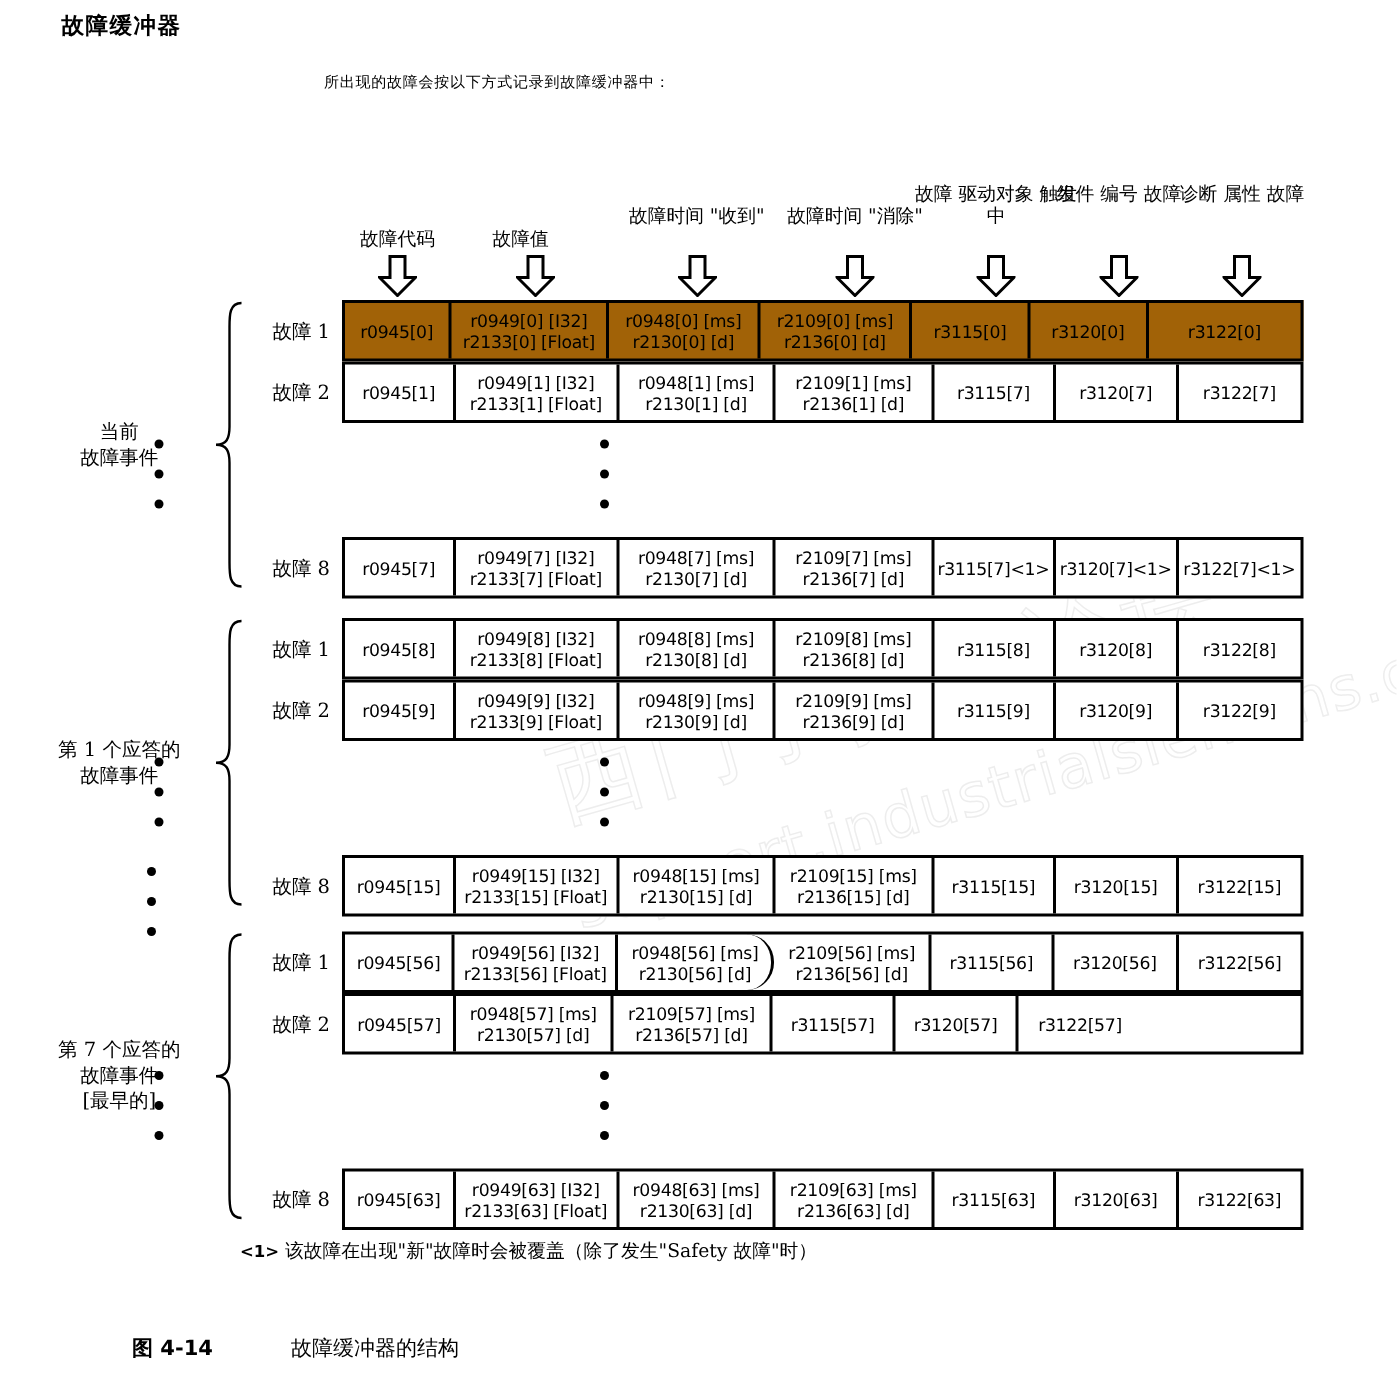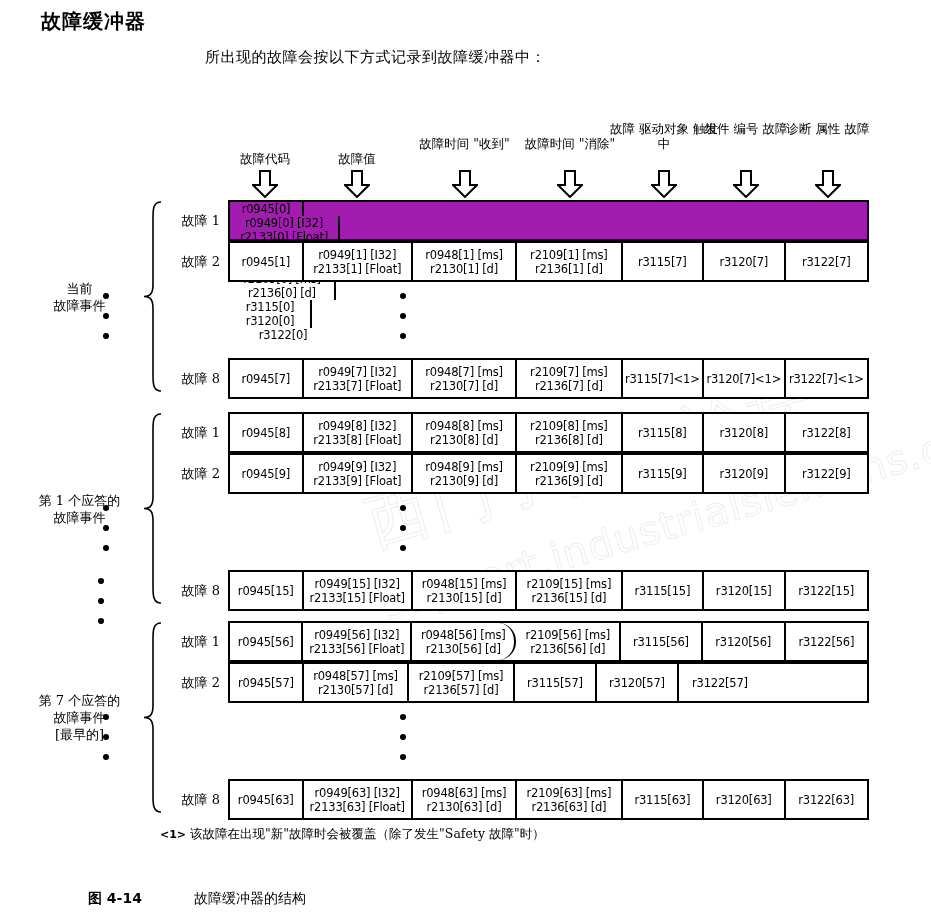--- a/index.html
+++ b/index.html
@@ -31,26 +31,26 @@
     color:transparent;
   }
   .wm1{left:0;top:30px;font-size:62px;transform:rotate(-16deg);letter-spacing:4px;}
   .wm2{left:10px;top:96px;font-size:40px;transform:rotate(-16deg);letter-spacing:1px;
        font-family:"DejaVu Sans","Liberation Sans",sans-serif;}
 
   
   .doc-title{
     position:absolute;left:41px;top:8px;
     font-family:Liberation Sans, sans-serif;
-    font-weight:bold;font-size:20px;letter-spacing:1px;
+    font-weight:bold;font-size:15px;letter-spacing:1px;
   }
   .intro{
-    position:absolute;left:205px;top:48px;
+    position:absolute;left:216px;top:48px;
     font-family:Liberation Mono, monospace;
-    font-size:15px;letter-spacing:.5px;
+    font-size:10px;letter-spacing:.5px;
   }
 
   
   .col-head{
     position:absolute;
     text-align:center;
     font-family:"DejaVu Serif","Liberation Serif",serif;
     font-size:12.5px;
     line-height:15px;
     z-index:2;
@@ -152,21 +152,21 @@
   </div>
 
   <div class="doc-title">故障缓冲器</div>
   <div class="intro">所出现的故障会按以下方式记录到故障缓冲器中：</div>
 
   <div id="headers">
       <div class="col-head" style="left: 205px; width: 120px; top: 151px;">故障代码</div>
       <div class="arrow" style="left: 252px; top: 170px;"><svg width="26" height="28" viewBox="0 0 26 28">
           <path d="M8 1 H18 V15 H25 L13 27 L1 15 H8 Z" fill="#ffffff" stroke="#000000" stroke-width="2" stroke-linejoin="miter"></path>
         </svg></div>
-      <div class="col-head" style="left: 297px; width: 120px; top: 151px;">故障值</div>
+      <div class="col-head" style="left: 287px; width: 120px; top: 151px;">故障值</div>
       <div class="arrow" style="left: 344px; top: 170px;"><svg width="26" height="28" viewBox="0 0 26 28">
           <path d="M8 1 H18 V15 H25 L13 27 L1 15 H8 Z" fill="#ffffff" stroke="#000000" stroke-width="2" stroke-linejoin="miter"></path>
         </svg></div>
       <div class="col-head" style="left: 404.5px; width: 120px; top: 136px;">故障时间
 "收到"</div>
       <div class="arrow" style="left: 451.5px; top: 170px;"><svg width="26" height="28" viewBox="0 0 26 28">
           <path d="M8 1 H18 V15 H25 L13 27 L1 15 H8 Z" fill="#ffffff" stroke="#000000" stroke-width="2" stroke-linejoin="miter"></path>
         </svg></div>
       <div class="col-head" style="left: 510px; width: 120px; top: 136px;">故障时间
 "消除"</div>
@@ -188,21 +188,21 @@
       <div class="col-head" style="left: 768px; width: 120px; top: 121px;">诊断
 属性
 故障</div>
       <div class="arrow" style="left: 815px; top: 170px;"><svg width="26" height="28" viewBox="0 0 26 28">
           <path d="M8 1 H18 V15 H25 L13 27 L1 15 H8 Z" fill="#ffffff" stroke="#000000" stroke-width="2" stroke-linejoin="miter"></path>
         </svg></div>
     </div>
 
   <div id="blocks">
       <div class="row-label" style="left: 158px; width: 62px; top: 211.5px;">故障 1</div>
-      <div class="trow" style="left: 228px; top: 200px; height: 41px; width: 641px; background: #a21caf; flex-direction: column;">
+      <div class="trow" style="left: 228px; top: 200px; height: 41px; width: 641px; background: #a16207;">
         <div class="tcell c0" style="width: 74px;">r0945[0]</div>
         <div class="tcell c1" style="width: 110px;">r0949[0] [I32]
 r2133[0] [Float]</div>
         <div class="tcell c2" style="width: 105px;">r0948[0] [ms]
 r2130[0] [d]</div>
         <div class="tcell c3" style="width: 106px;">r2109[0] [ms]
 r2136[0] [d]</div>
         <div class="tcell c4" style="width: 82px;">r3115[0]</div>
         <div class="tcell c5" style="width: 82px;">r3120[0]</div>
         <div class="tcell c6" style="width: 106px;">r3122[0]</div>

